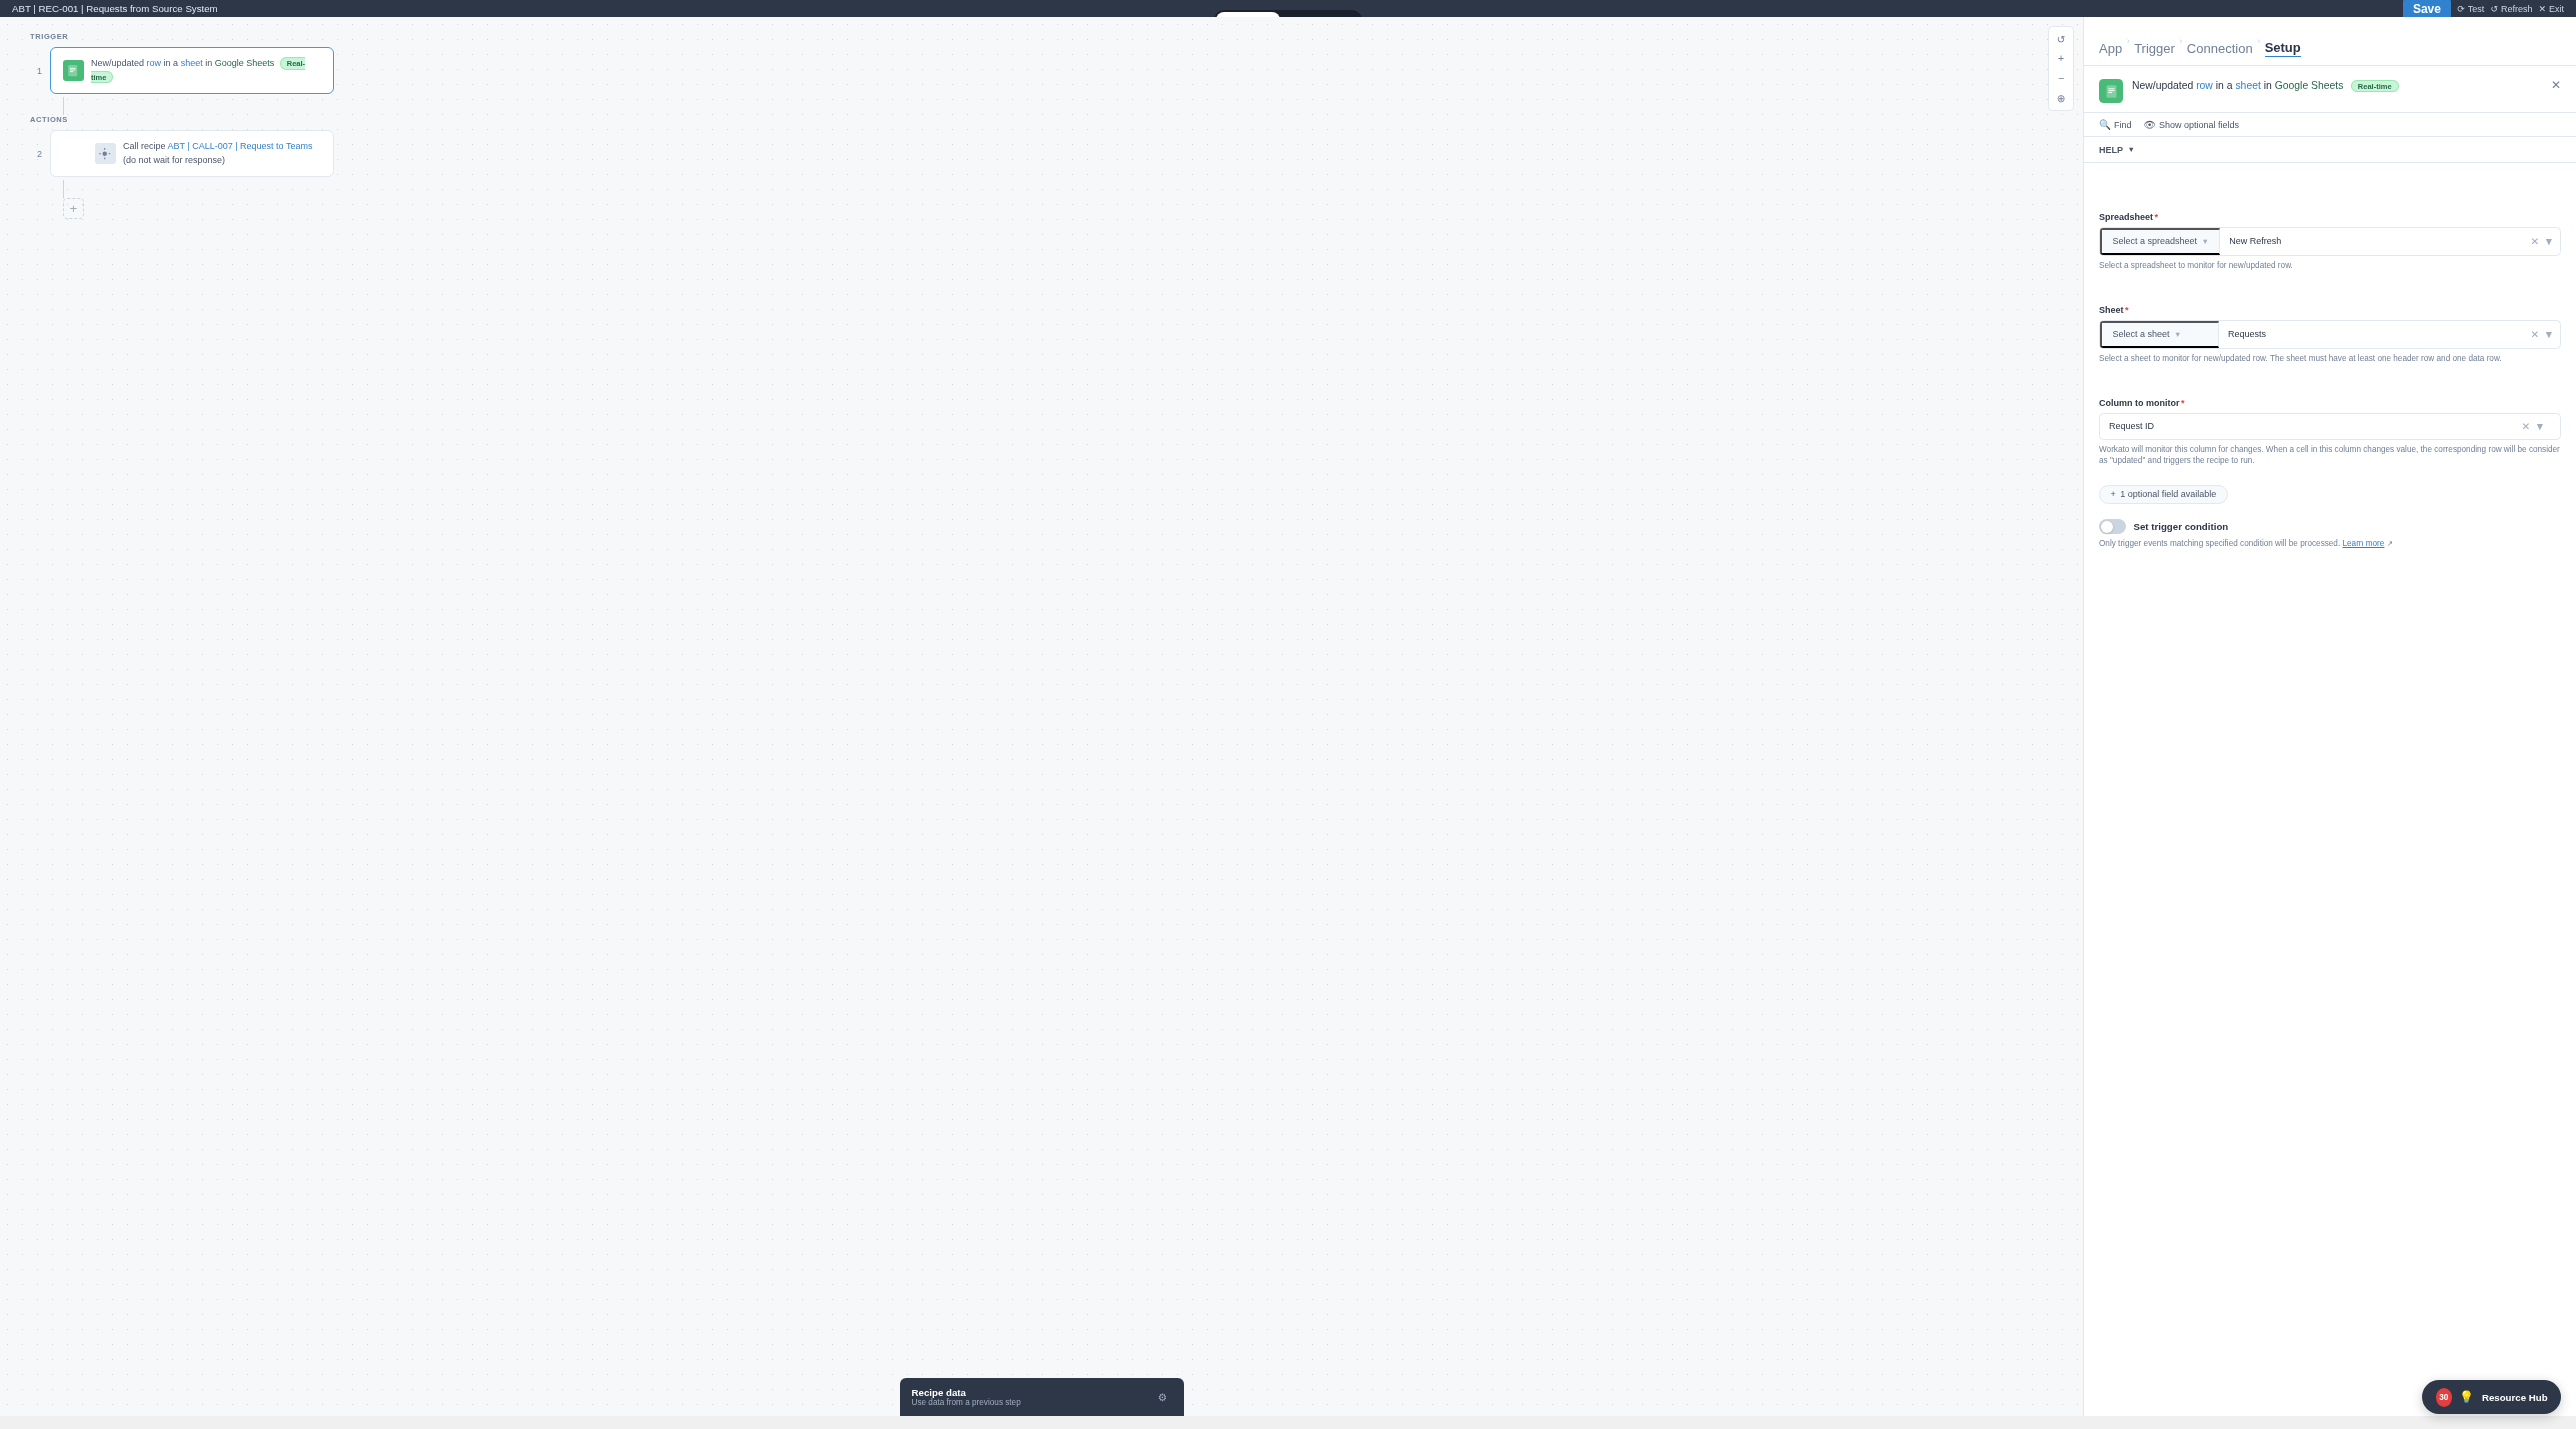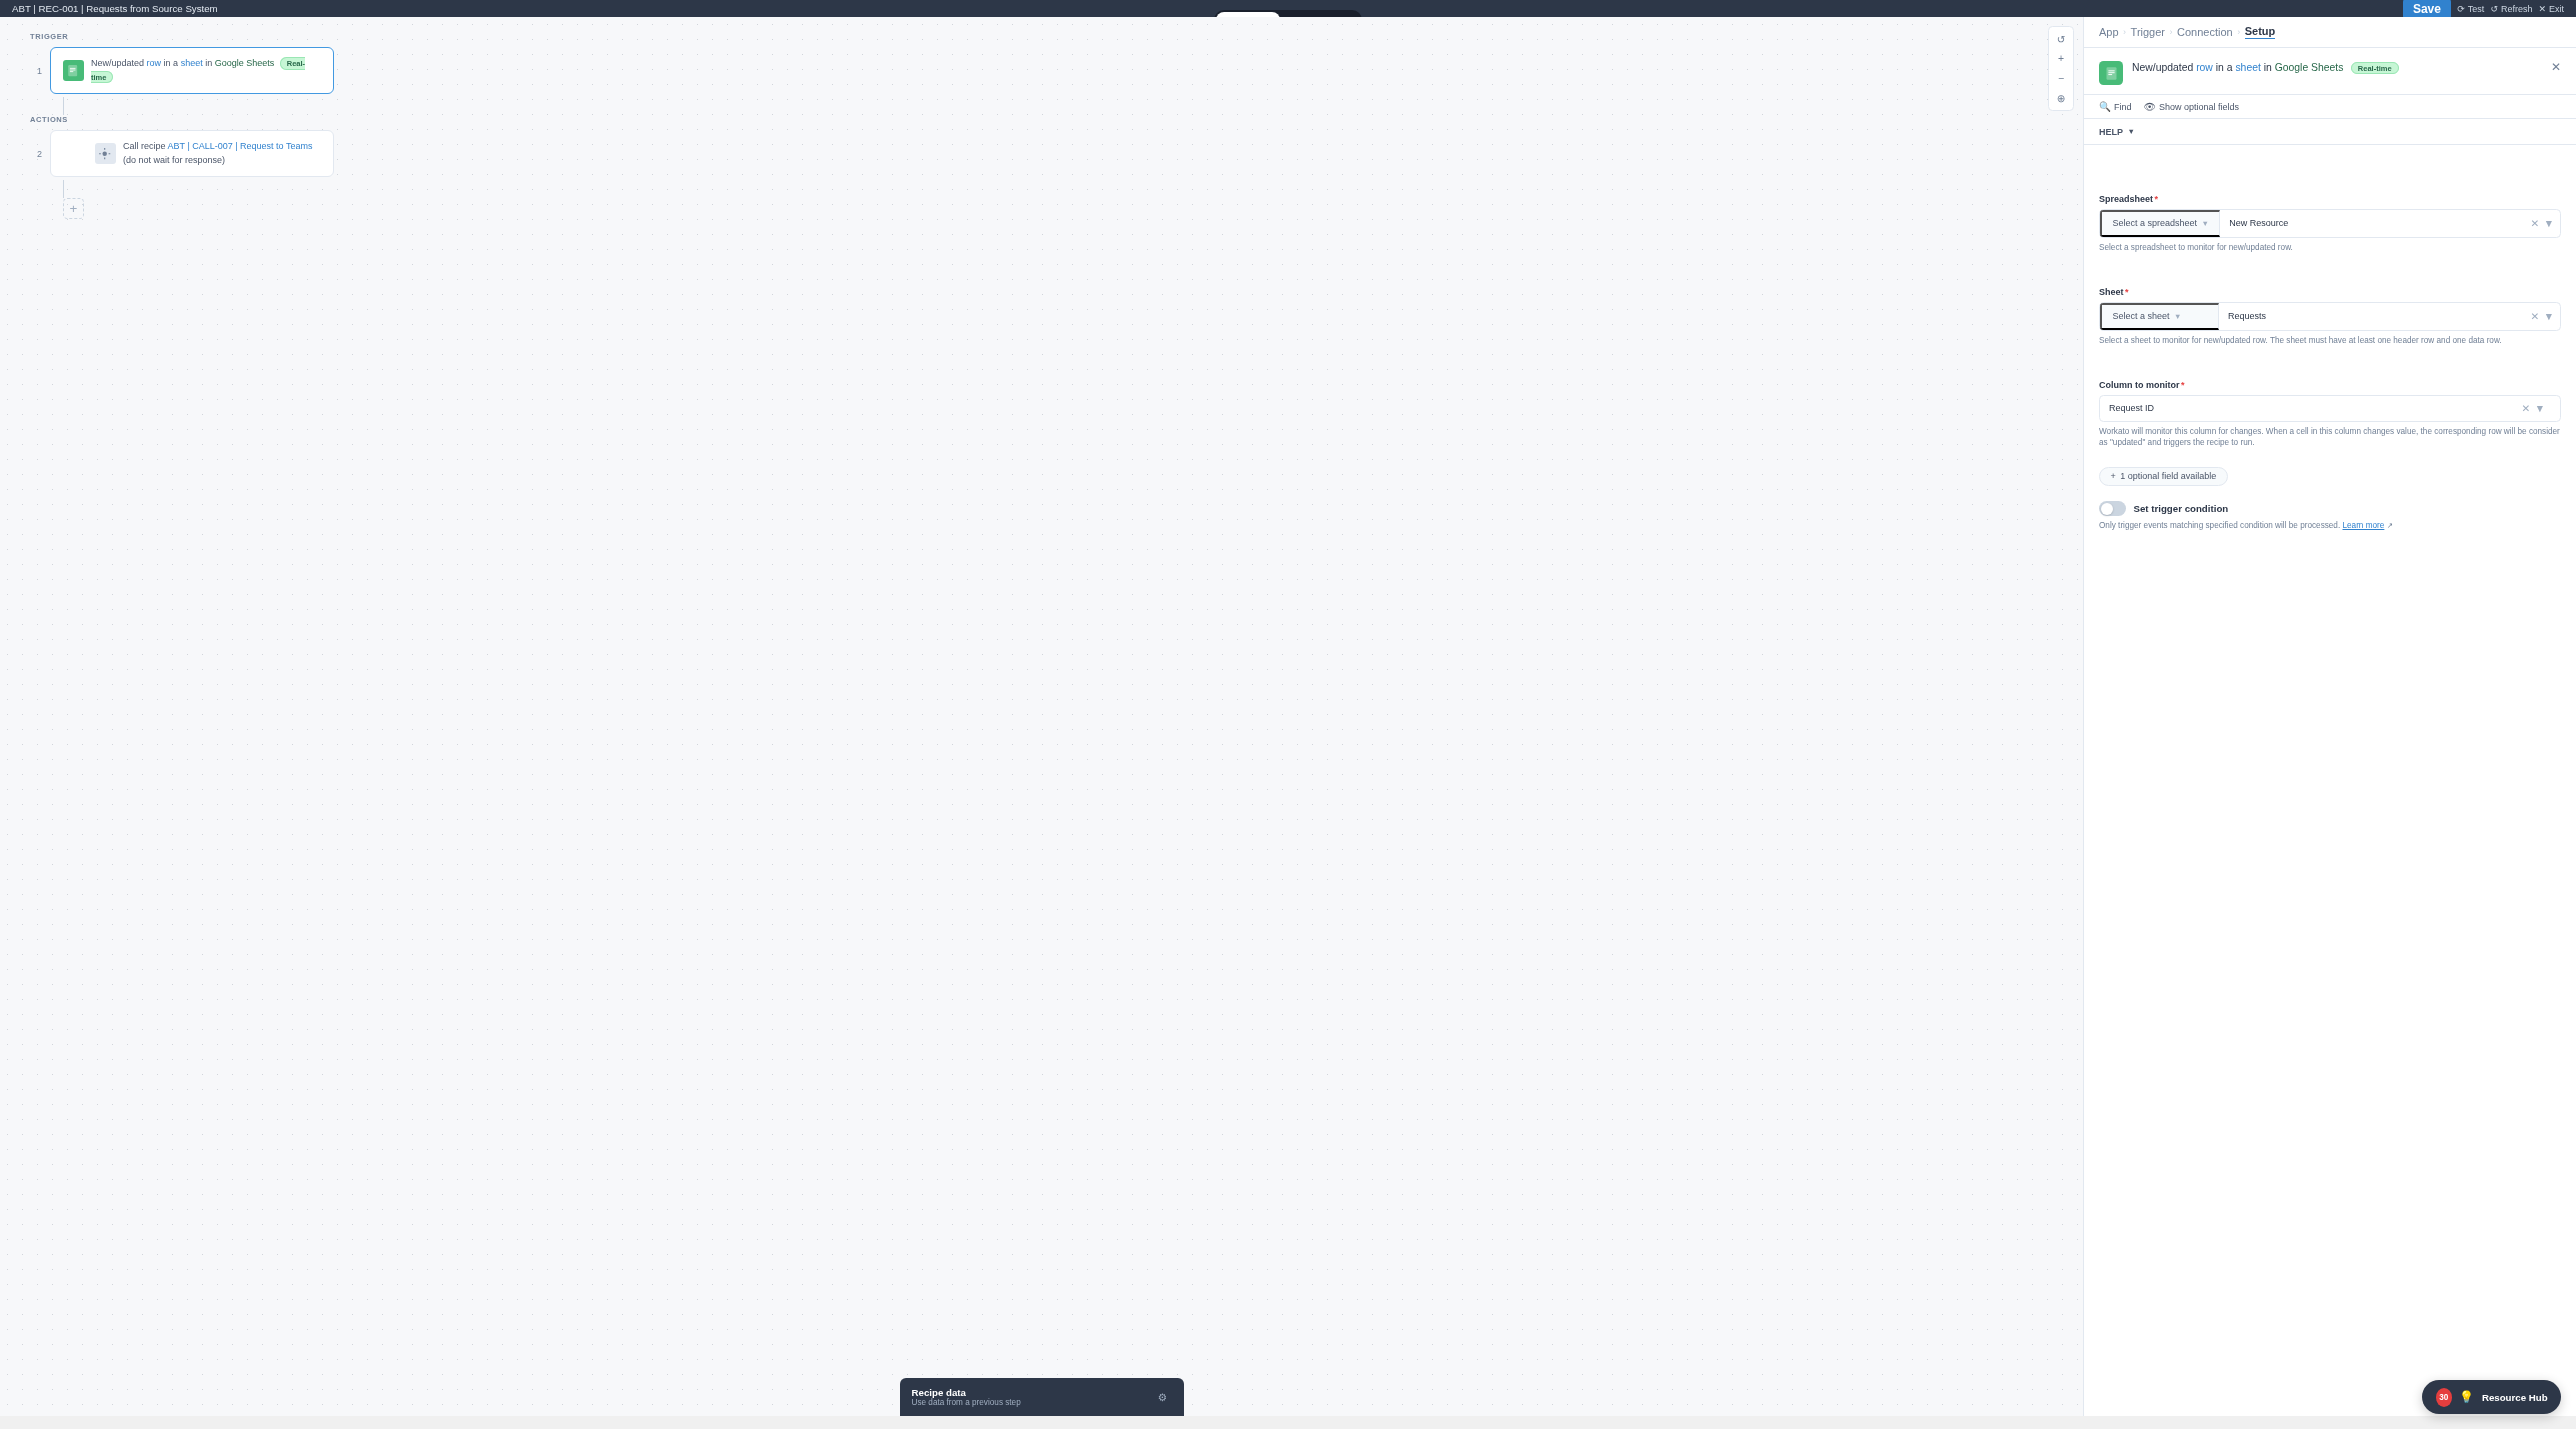--- a/index.html
+++ b/index.html
@@ -47,21 +47,21 @@
     
     .recipe-data-panel { position: absolute; bottom: 0; left: 50%; transform: translateX(-50%); width: 284px; background: #2d3748; border-radius: 6px 6px 0 0; padding: 9px 12px; display: flex; align-items: center; justify-content: space-between; }
     .recipe-data-title { color: #fff; font-size: 9.7px; font-weight: 600; }
     .recipe-data-sub { color: #a0aec0; font-size: 8.2px; }
 
     
     .right-panel { width: 493px; background: #fff; border-left: 0.7px solid #e2e8f0; display: flex; flex-direction: column; overflow-y: auto; }
 
     
     .steps-nav { display: flex; align-items: center; gap: 4.5px; padding: 7.5px 15px; border-bottom: 0.7px solid #e2e8f0; background: #fff; }
-    .step-nav-item { font-size: 11px; color: #718096; cursor: pointer; }
+    .step-nav-item { font-size: 13px; color: #718096; cursor: pointer; margin-top: 15px; }
     .step-nav-item.active { color: #2d3748; font-weight: 600; border-bottom: 1.5px solid #3182ce; padding-bottom: 1.5px; }
     .step-nav-arrow { color: #cbd5e0; font-size: 9px; }
 
     
     .trigger-header { display: flex; align-items: flex-start; padding: 12px 15px 9px; border-bottom: 0.7px solid #e2e8f0; }
     .trigger-icon { width: 24px; height: 24px; background: #48bb78; border-radius: 4.5px; display: flex; align-items: center; justify-content: center; font-size: 13.4px; flex-shrink: 0; margin-right: 9px; margin-top: 1.5px; }
     .trigger-title { flex: 1; font-size: 10.4px; color: #2d3748; line-height: 1.5; }
     .trigger-title .hl-blue { color: #3182ce; }
     .trigger-title .hl-green { color: #276749; }
     .badge-rt { background: #c6f6d5; color: #276749; border: 0.7px solid #9ae6b4; border-radius: 7.5px; font-size: 7.5px; font-weight: 600; padding: 0.7px 6px; margin-left: 4.5px; }
@@ -260,21 +260,21 @@
 
       <div class="field-group">
         <div class="field-label">
           <span>Spreadsheet</span><span class="required">*</span>
         </div>
         <div class="field-row">
           <button class="field-select-btn">
             <span>Select a spreadsheet</span>
             <span class="chevron">▼</span>
           </button>
-          <div class="field-value">New Resource</div>
+          <div class="field-value">New Refresh</div>
           <div class="field-value-actions">
             <button class="field-x">✕</button>
             <button class="field-chevron">▼</button>
           </div>
         </div>
         <div class="field-hint">Select a spreadsheet to monitor for new/updated row.</div>
       </div>
 
       <div class="field-group">
         <div class="field-label">

